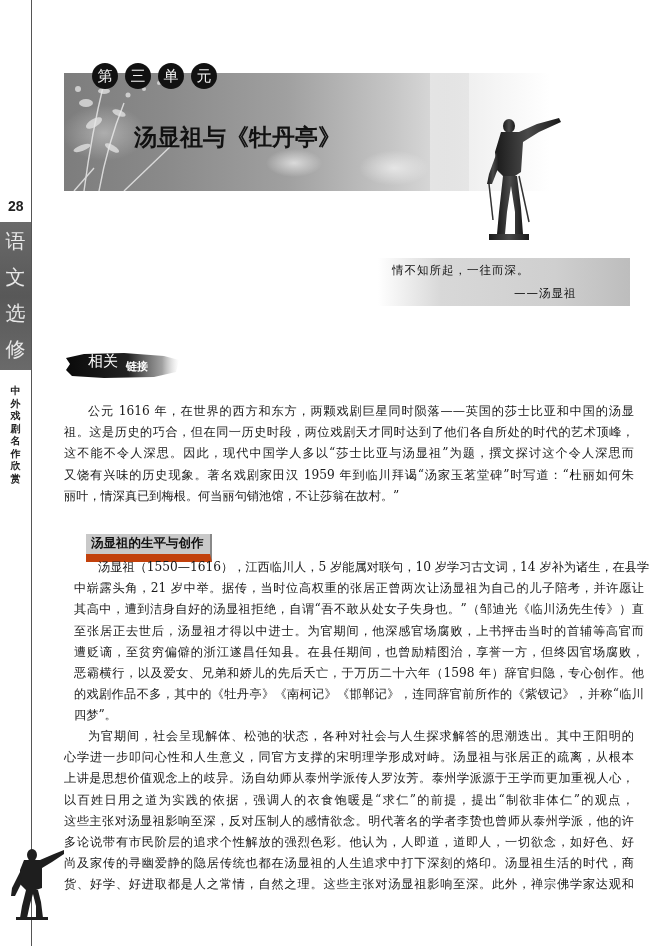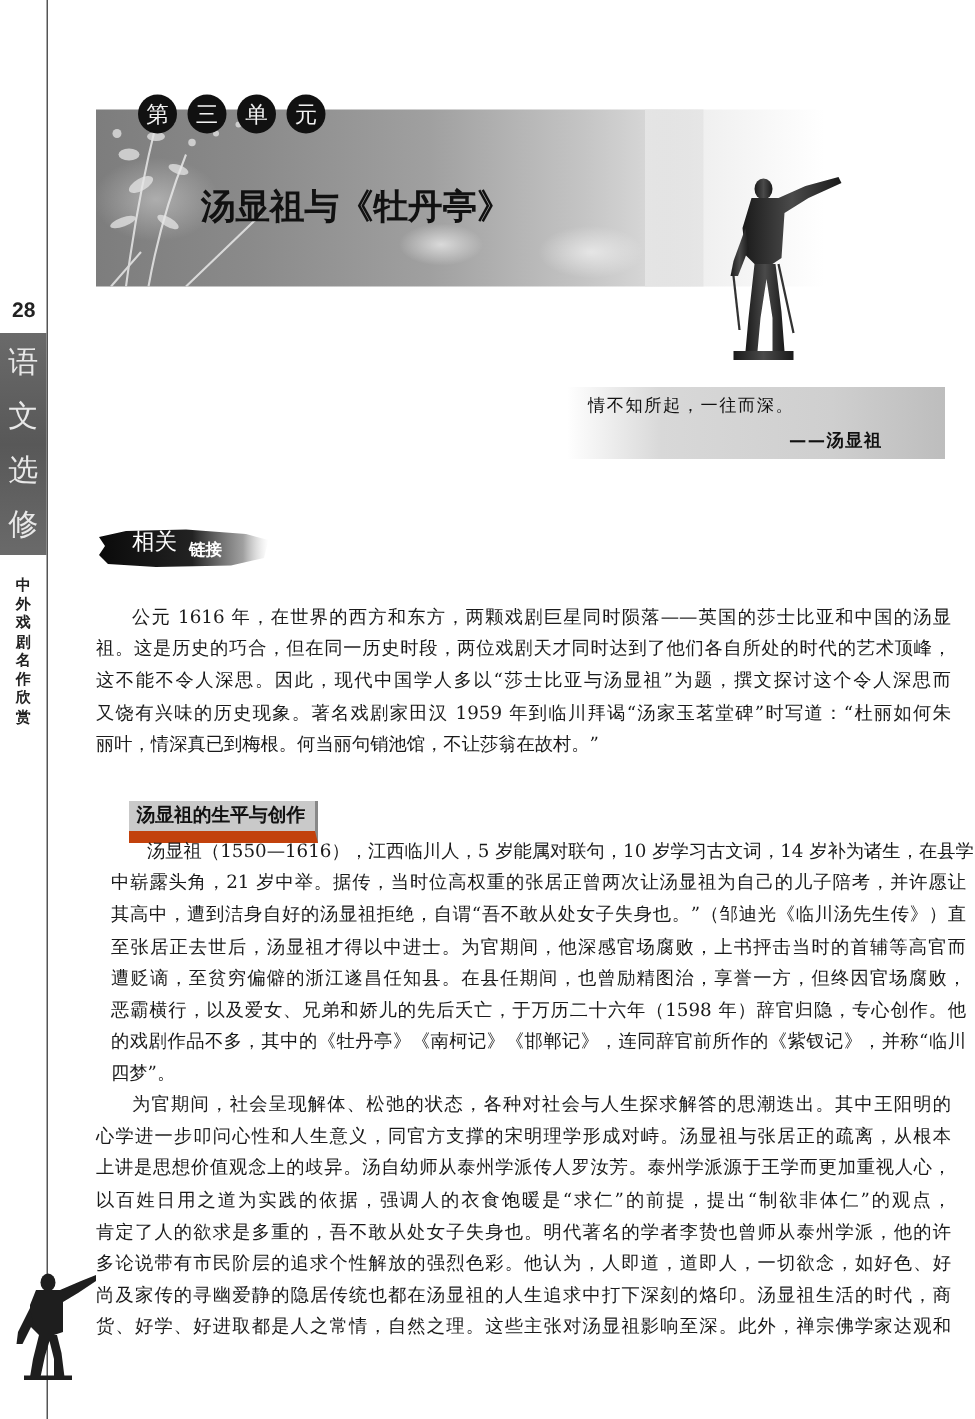--- a/index.html
+++ b/index.html
@@ -34,21 +34,21 @@
     font-family: "DejaVu Serif", serif; }
   .chapter-title { position: absolute; left: 134px; top: 122px; font-size: 23px; font-weight: bold;
     color: #111; letter-spacing: 0px; font-family: "DejaVu Serif", serif; }
   .statue-large { position: absolute; left: 475px; top: 112px; width: 100px; height: 130px; }
 
   
   .quote-box { position: absolute; left: 378px; top: 258px; width: 252px; height: 48px;
     background: linear-gradient(90deg, rgba(255,255,255,0) 0%, #d8d8d8 25%, #cfcfcf 70%, #bdbdbd 100%); }
   .quote-line1 { position: absolute; left: 392px; top: 263px; font-size: 11.5px; font-weight: normal;
     color: #111; letter-spacing: 1px; font-family: "DejaVu Sans", sans-serif; }
-  .quote-line2 { position: absolute; left: 526px; top: 286px; font-size: 11.5px; font-weight: bold;
+  .quote-line2 { position: absolute; left: 514px; top: 286px; font-size: 11.5px; font-weight: normal;
     color: #111; letter-spacing: 1px; font-family: "DejaVu Sans", sans-serif; }
 
   
   .brush { position: absolute; left: 64px; top: 350px; width: 115px; height: 30px; }
   .brush-main { position: absolute; left: 88px; top: 352px; color: #fff; font-size: 15px;
     font-family: "DejaVu Serif", serif; }
   .brush-sub { position: absolute; left: 126px; top: 359px; color: #fff; font-size: 11px;
     font-family: Liberation Serif, serif; font-weight: bold; }
 
   
@@ -173,21 +173,21 @@
   <span class="line">恶霸横行，以及爱女、兄弟和娇儿的先后夭亡，于万历二十六年（1598 年）辞官归隐，专心创作。他</span>
   <span class="line">的戏剧作品不多，其中的《牡丹亭》《南柯记》《邯郸记》，连同辞官前所作的《紫钗记》，并称“临川</span>
   <span class="line last">四梦”。</span>
 </div>
 
 <div class="para" style="top:726px;">
   <span class="line indent">为官期间，社会呈现解体、松弛的状态，各种对社会与人生探求解答的思潮迭出。其中王阳明的</span>
   <span class="line">心学进一步叩问心性和人生意义，同官方支撑的宋明理学形成对峙。汤显祖与张居正的疏离，从根本</span>
   <span class="line">上讲是思想价值观念上的歧异。汤自幼师从泰州学派传人罗汝芳。泰州学派源于王学而更加重视人心，</span>
   <span class="line">以百姓日用之道为实践的依据，强调人的衣食饱暖是“求仁”的前提，提出“制欲非体仁”的观点，</span>
-  <span class="line">肯定了人的欲求是多重的，吾不敢从处女子失身也。明代著名的学者李贽也曾师从泰州学派，他的许</span>
+  <span class="line">这些主张对汤显祖影响至深，反对压制人的感情欲念。明代著名的学者李贽也曾师从泰州学派，他的许</span>
   <span class="line">多论说带有市民阶层的追求个性解放的强烈色彩。他认为，人即道，道即人，一切欲念，如好色、好</span>
   <span class="line">尚及家传的寻幽爱静的隐居传统也都在汤显祖的人生追求中打下深刻的烙印。汤显祖生活的时代，商</span>
   <span class="line">货、好学、好进取都是人之常情，自然之理。这些主张对汤显祖影响至深。此外，禅宗佛学家达观和</span>
 </div>
 
 <svg class="statue-small" viewBox="0 0 56 75">
   <g fill="#1e1e1e">
     <ellipse cx="24" cy="9" rx="5" ry="6"></ellipse>
     <path d="M16 14 L32 14 L46 8 L56 4 L56 8 L44 16 L34 22 L34 42 L28 44 L18 44 L12 38 L12 24 Z"></path>
     <path d="M12 26 L4 42 L3 50 L7 50 L14 36 Z"></path>

